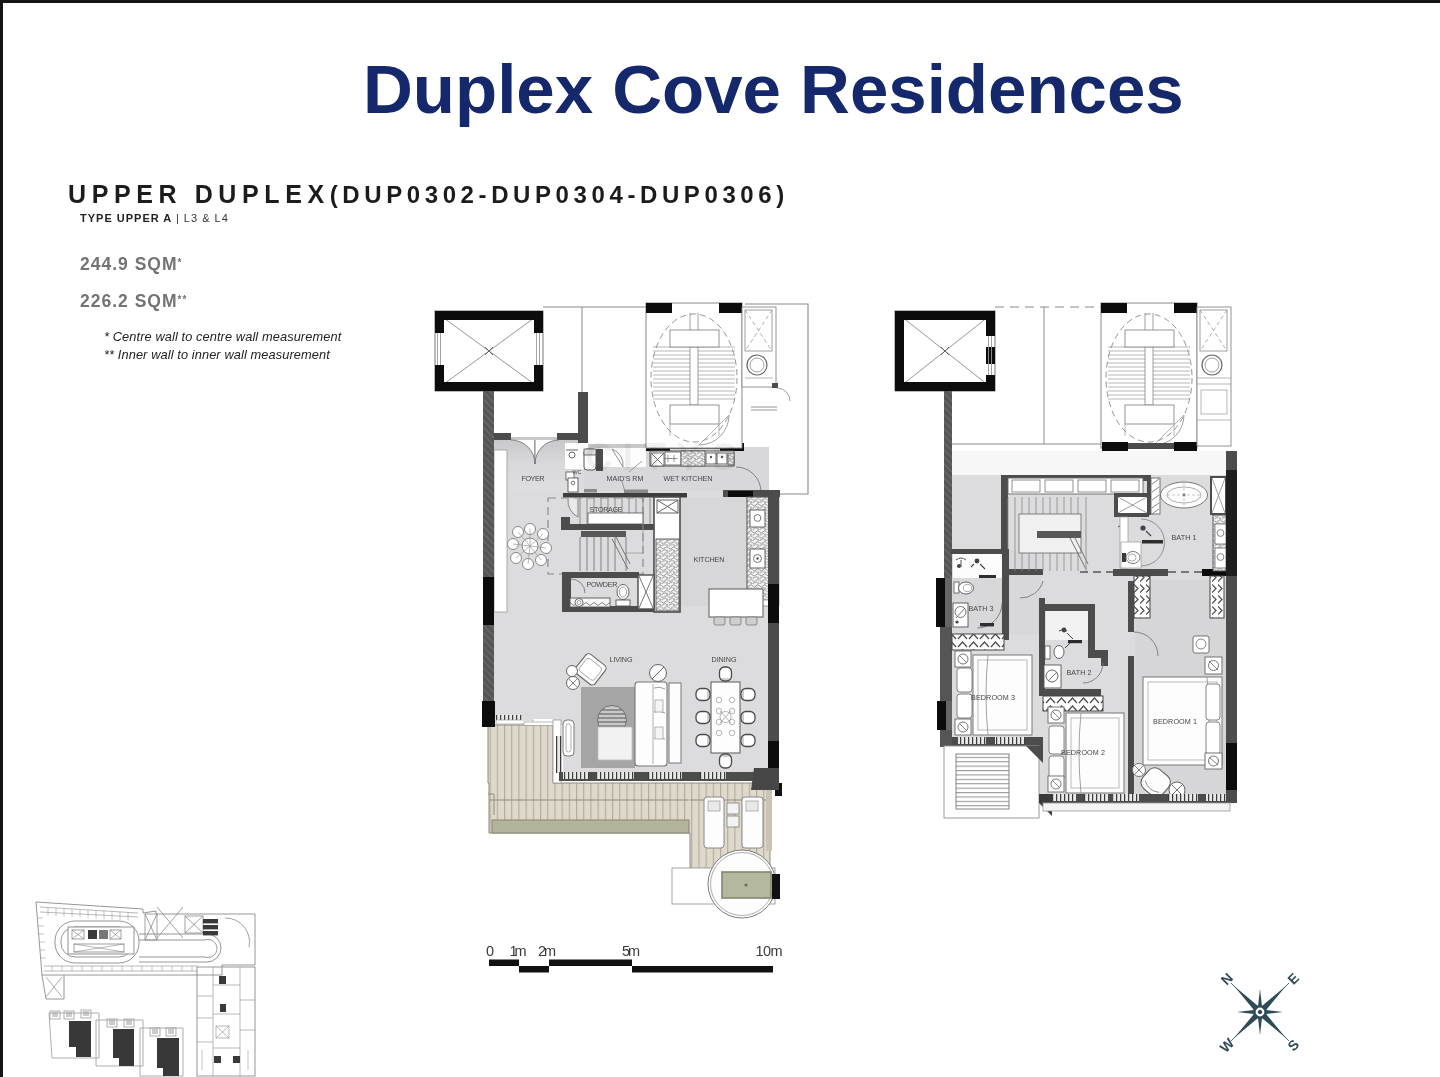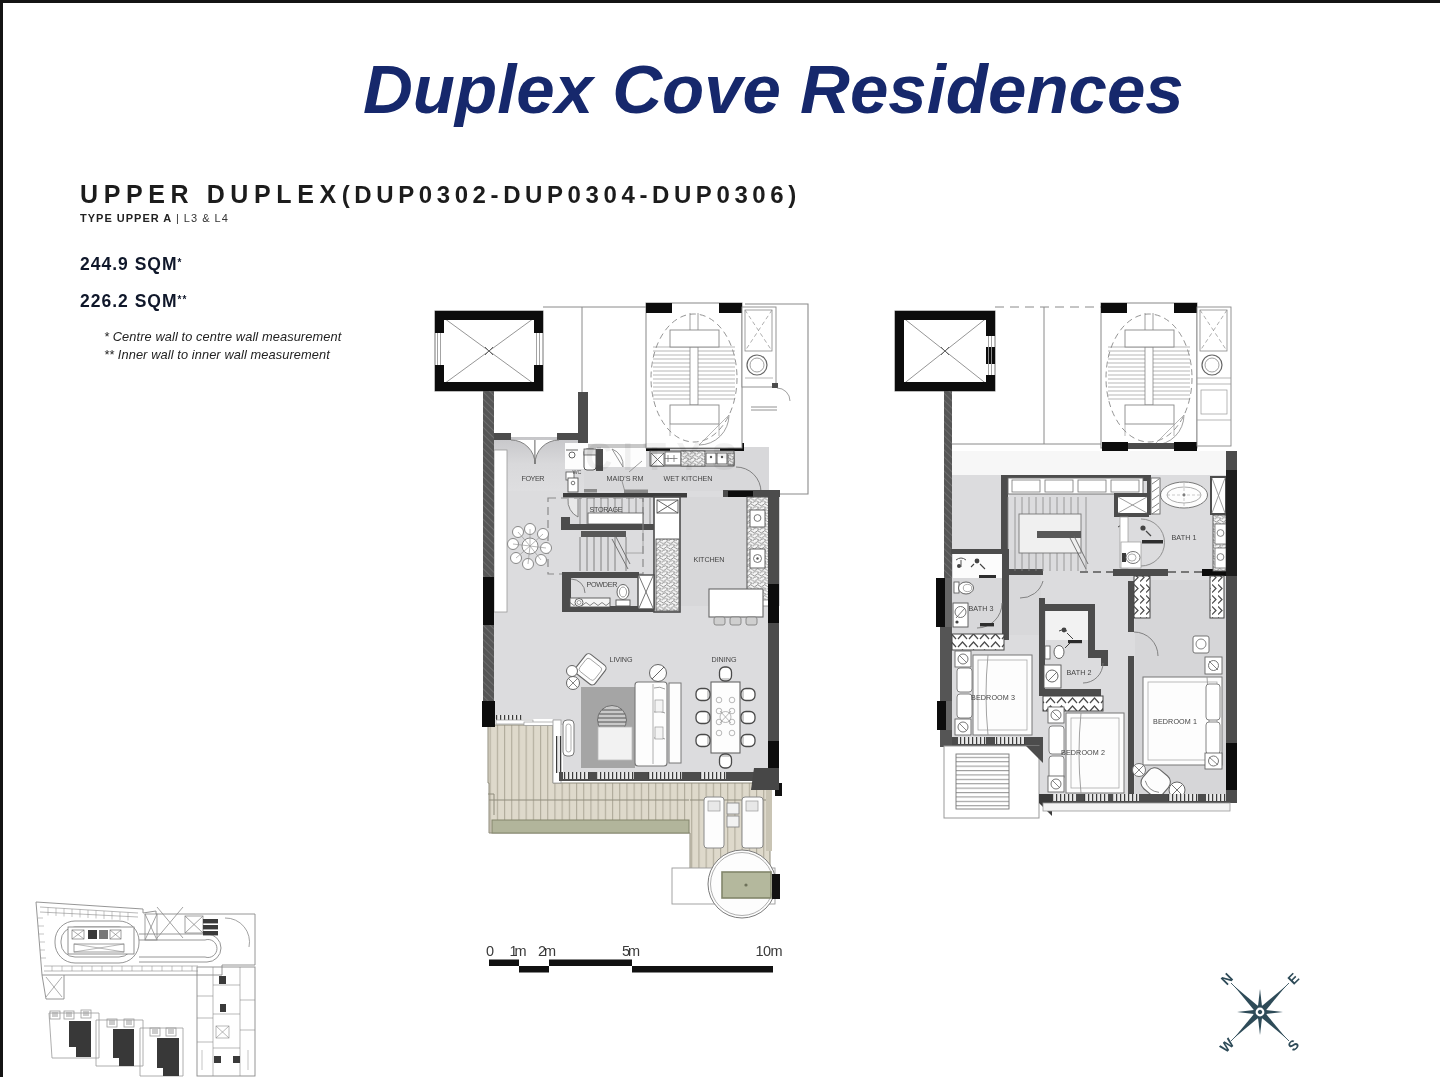--- a/index.html
+++ b/index.html
@@ -2,27 +2,27 @@
 <html><head>
 <meta charset="utf-8">
 <style>
 html,body{margin:0;padding:0;background:#fff;}
 body{width:1440px;height:1077px;position:relative;overflow:hidden;
   font-family:"Liberation Sans", sans-serif;}
 .frame{position:absolute;left:0;top:0;width:1437px;height:1074px;
   border-top:3px solid #141414;border-left:3px solid #141414;}
 .title{position:absolute;left:363px;top:50px;font-size:69px;font-weight:700;
   color:#16286c;letter-spacing:0px;white-space:nowrap;
-  transform:scaleX(1.0);transform-origin:0 0;font-style:italic;}
-.h1{position:absolute;left:80px;top:180px;font-size:25px;font-weight:700;
+  transform:scaleX(1.0);transform-origin:0 0;}
+.h1{position:absolute;left:68px;top:180px;font-size:25px;font-weight:700;
   color:#1c1c1c;letter-spacing:5.6px;white-space:nowrap;}
 .h1 .par{font-weight:600;letter-spacing:4.6px;font-size:24px;}
 .h2{position:absolute;left:80px;top:212px;font-size:11px;font-weight:700;color:#222;letter-spacing:1.0px;}
 .h2 .lt{font-weight:400;color:#333;}
-.sqm{position:absolute;left:80px;font-size:17.5px;font-weight:700;color:#0f172a;letter-spacing:1.0px;}
+.sqm{position:absolute;left:80px;font-size:17.5px;font-weight:700;color:#737373;letter-spacing:1.0px;}
 .note{position:absolute;left:80px;font-size:12.8px;font-style:italic;color:#222;font-weight:500;letter-spacing:0.1px;margin-left:24px;}
 svg{position:absolute;left:0;top:0;}
 </style>
 </head>
 <body>
 
 <div class="frame"></div>
 
 <div class="title">Duplex Cove Residences</div>
 

